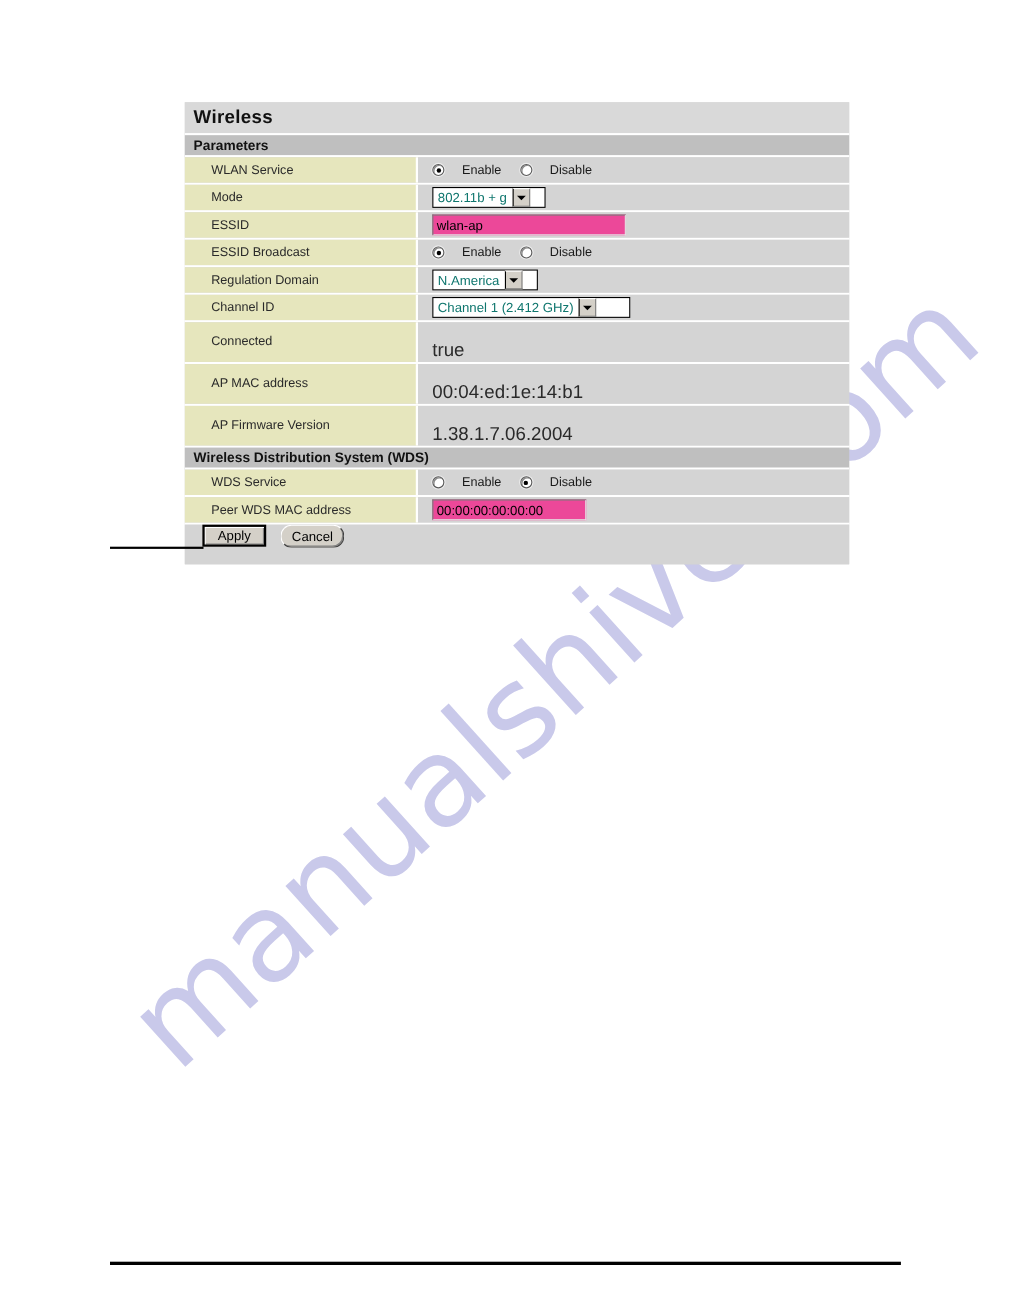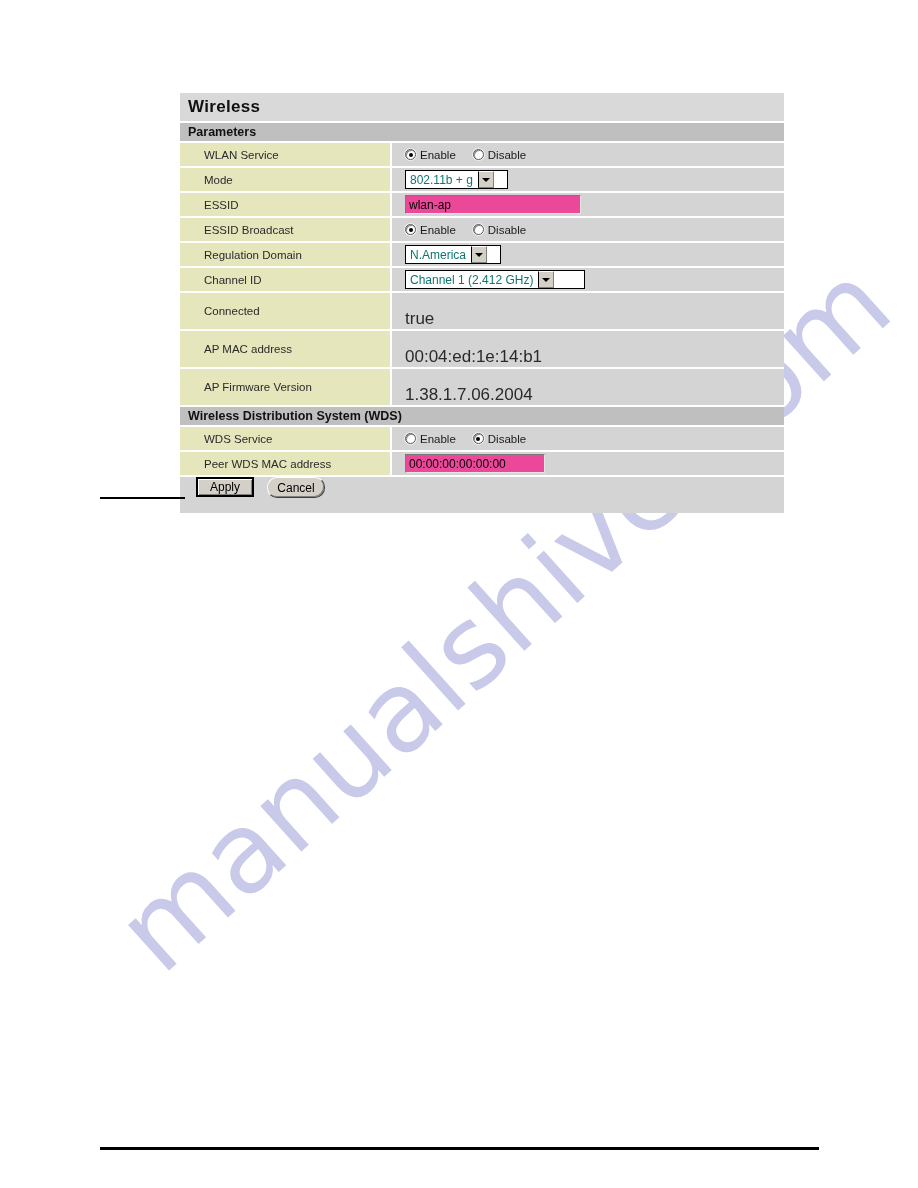--- a/index.html
+++ b/index.html
@@ -47,21 +47,21 @@
     left: 0;
     top: 0;
     width: 918px;
     height: 1188px;
     z-index: 10;
   }
 
   
   #screenshot {
     position: absolute;
-    left: 180px;
+    left: 168px;
     top: 93px;
     width: 604px;
     background: #d4d4d4;
     border-collapse: collapse;
   }
 
   .title-bar {
     height: 30px;
     background: #d9d9d9;
     display: flex;
@@ -122,21 +122,21 @@
 
   
   .radio-group {
     display: flex;
     align-items: center;
     gap: 17px;
   }
   .radio-opt {
     display: flex;
     align-items: center;
-    gap: 4px;
+    gap: 16px;
     font-size: 11.5px;
     color: #1a1a1a;
   }
   .radio-dot {
     width: 11px;
     height: 11px;
     border-radius: 50%;
     background: #ffffff;
     border: 1px solid #5a5a5a;
     box-shadow: inset 1px 1px 0 #8a8a8a, 0 0 0 1px #ececec;

